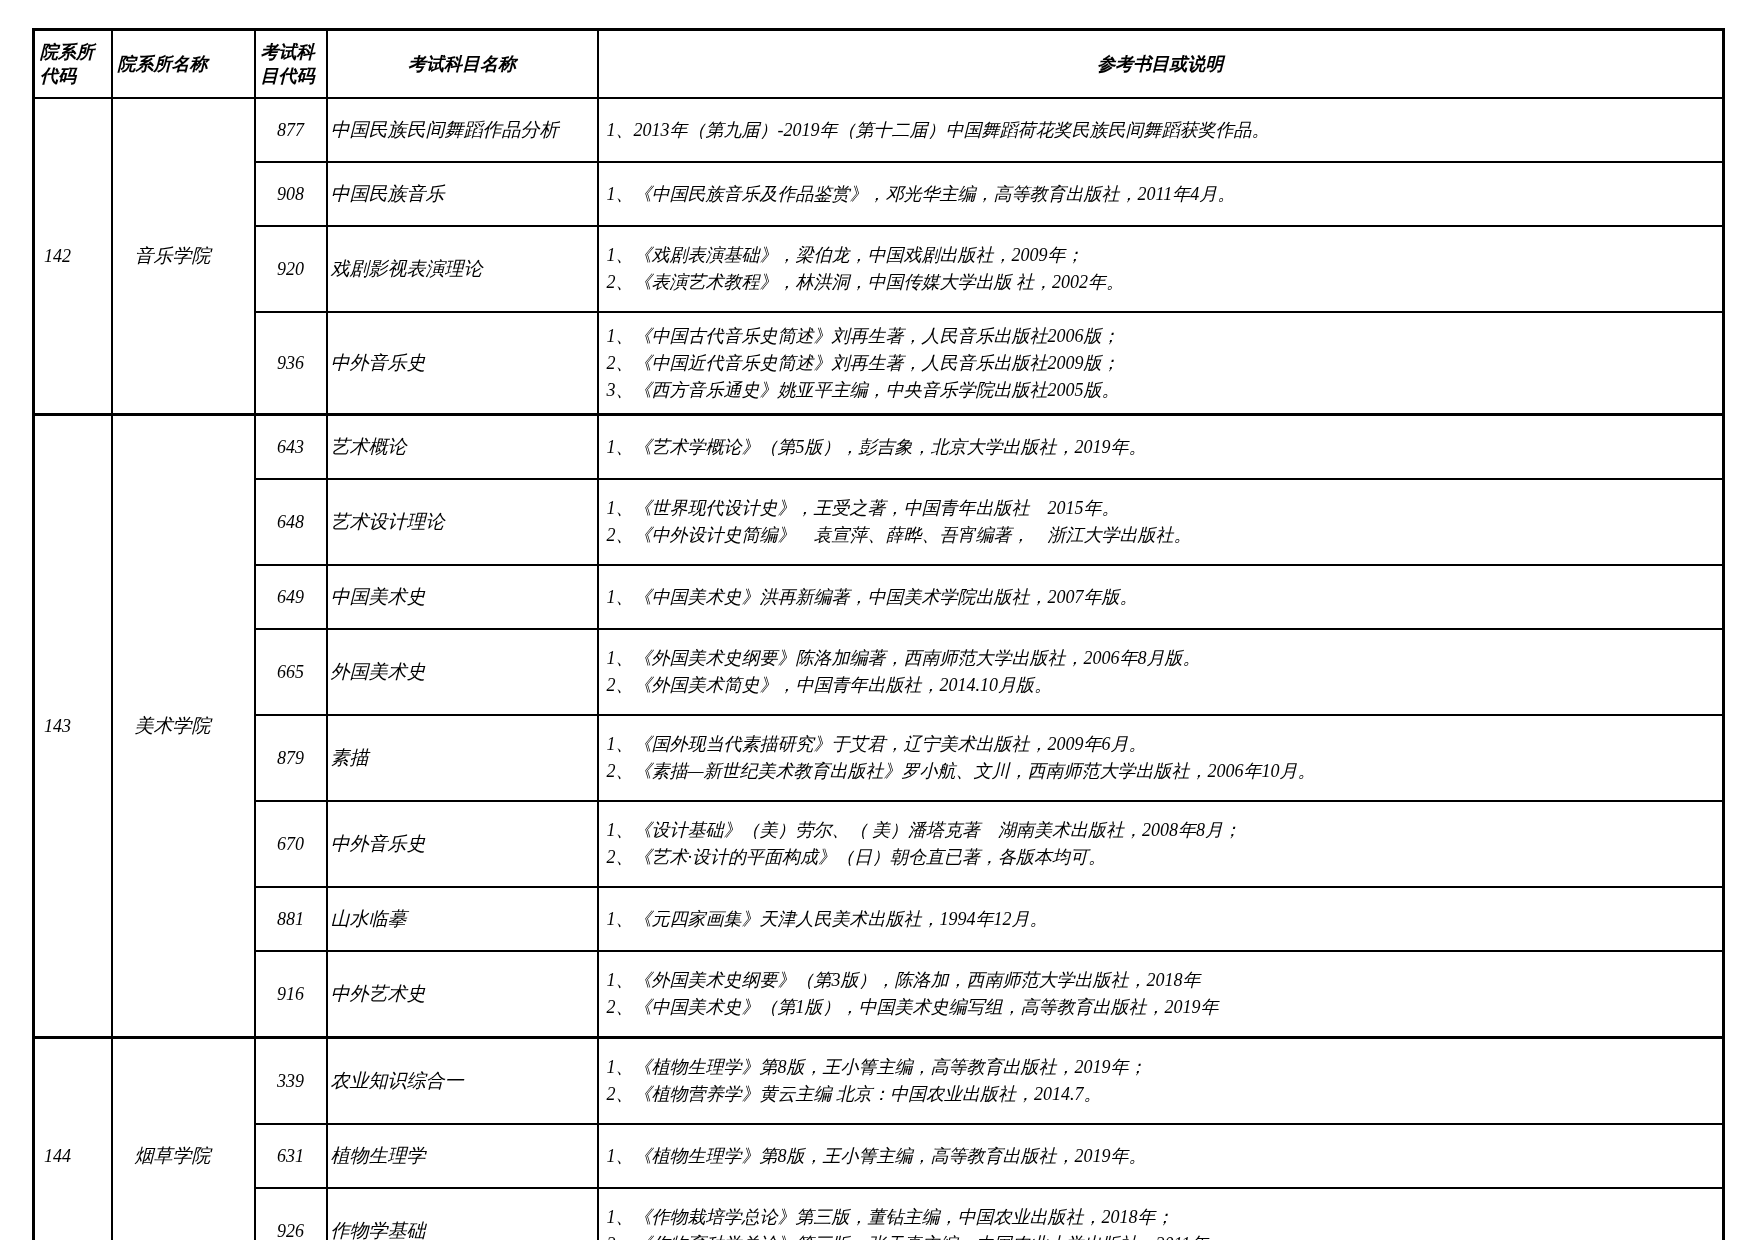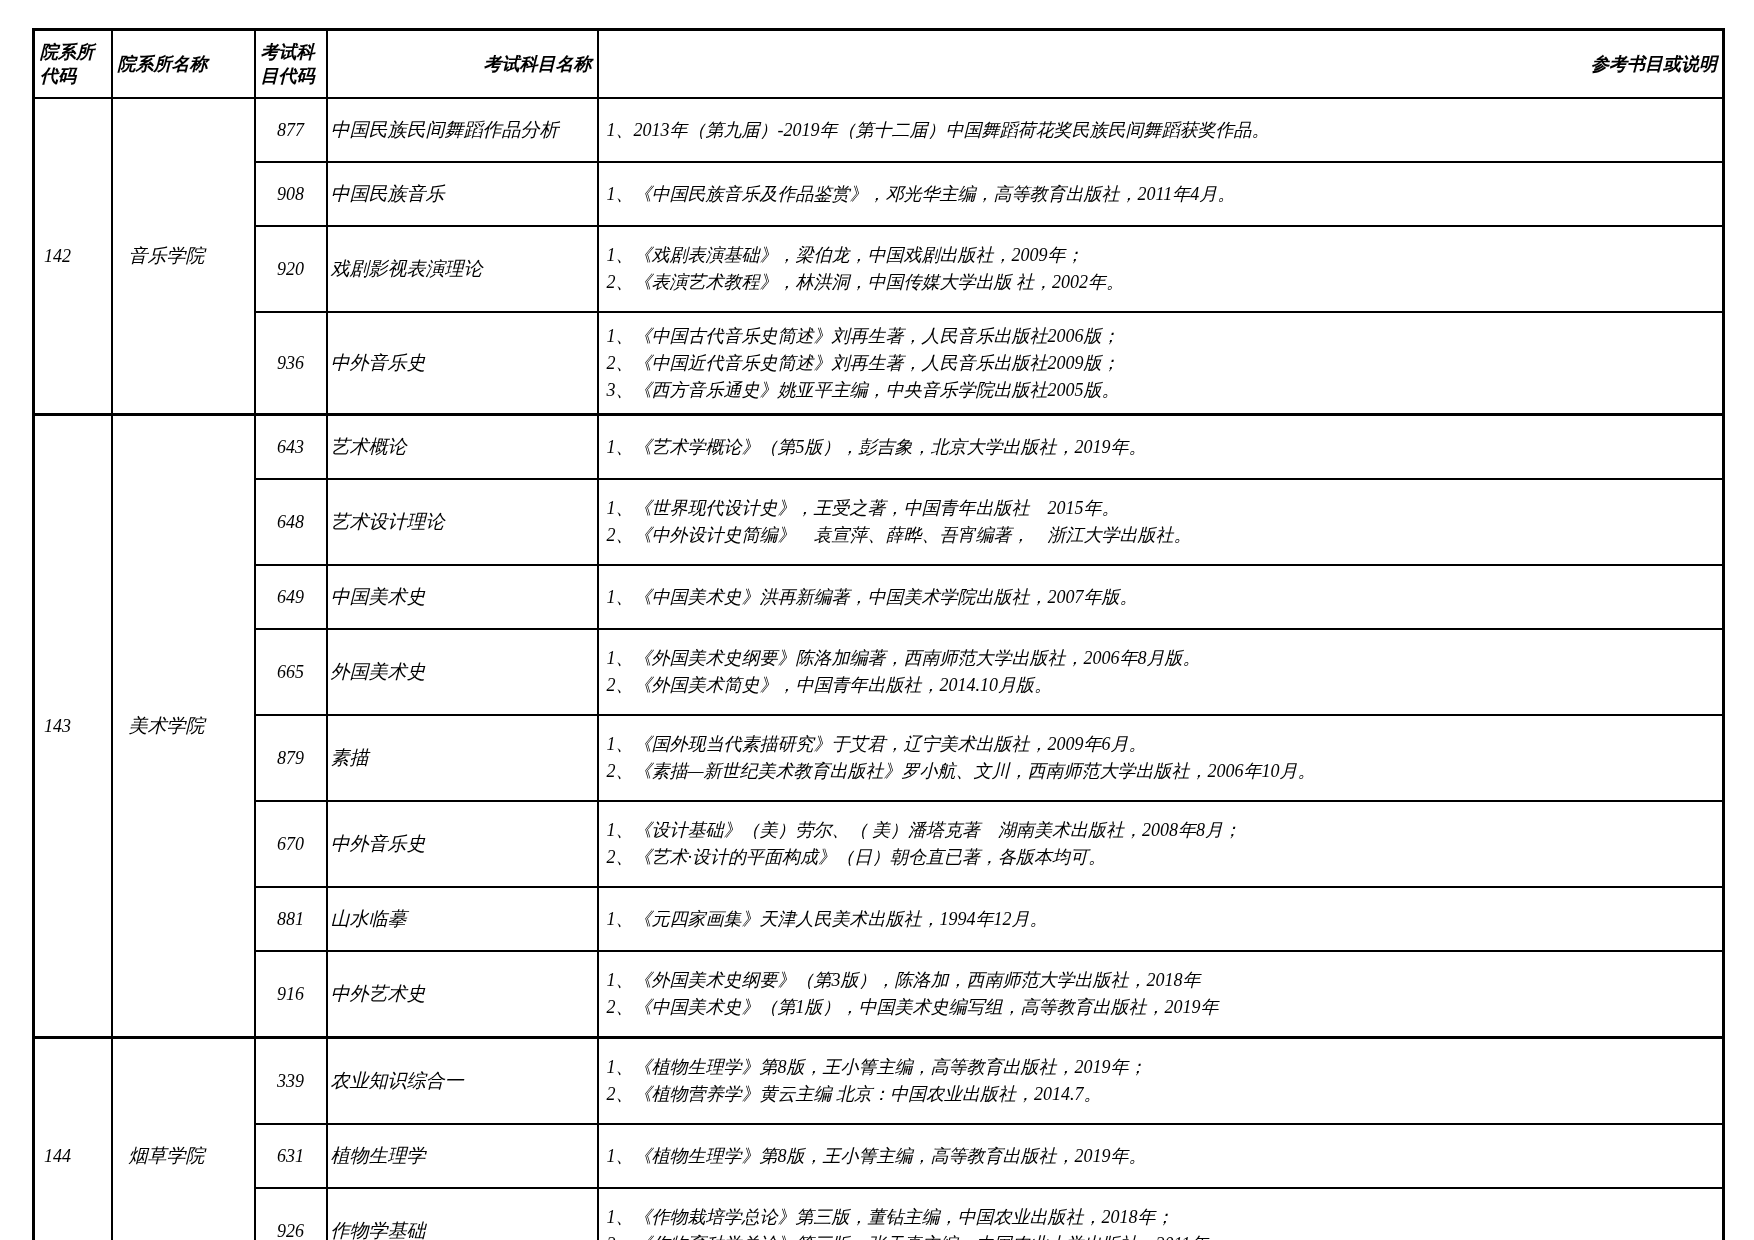--- a/index.html
+++ b/index.html
@@ -32,29 +32,29 @@
     word-break: break-all;
   }
   .doc-table th {
     font-weight: bold;
     font-size: 18px;
     line-height: 24px;
     padding: 8px 5px;
     height: 50px;
   }
   th.h-left { text-align: left; }
-  th.h-center { text-align: right; margin-left: 16px; }
+  th.h-center { text-align: center; margin-left: 16px; }
   td.dept-code {
     text-align: left;
     padding-left: 9px;
     font-size: 18px;
   }
   td.dept-name {
     text-align: left;
-    padding-left: 16px;
+    padding-left: 22px;
     font-size: 19px;
   }
   td.subj-code {
     text-align: center;
     font-size: 18px;
   }
   td.subj-name {
     text-align: left;
     padding-left: 3px;
     font-size: 19px;

